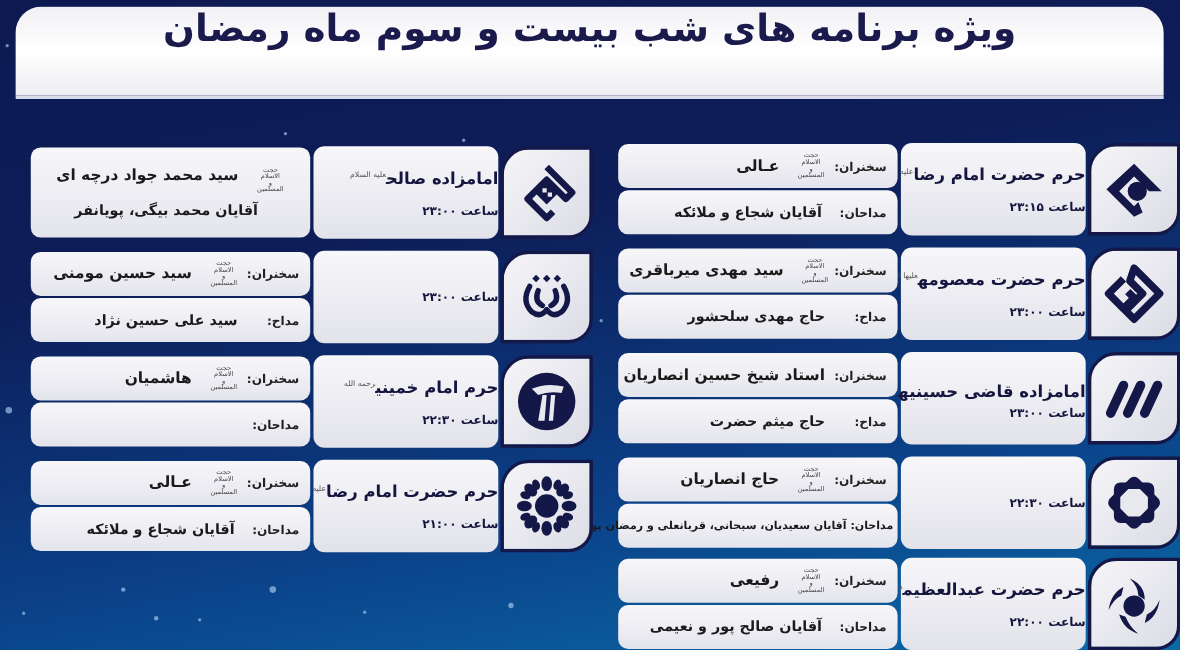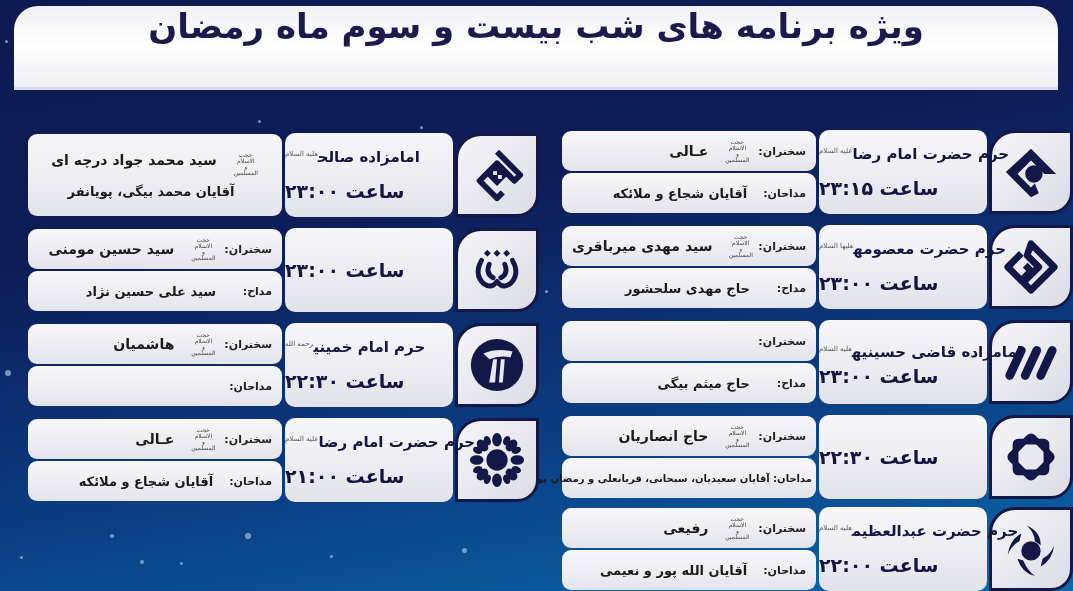--- a/index.html
+++ b/index.html
@@ -34,25 +34,25 @@
     position: absolute; right: 0; top: 0; width: 84px; height: 84px;
     background: linear-gradient(135deg, #f5f5f8, #dcdce6);
     border-radius: 26px 0 22px 0;
     border: 3px solid #141848;
     display: flex; align-items: center; justify-content: center;
   }
   .venue-box {
     position: absolute; right: 86px; top: 0; width: 168px; height: 84px;
     background: linear-gradient(180deg, #f7f7fa, #e2e2ea);
     border-radius: 10px;
-    display: flex; flex-direction: column; align-items: flex-end; justify-content: center;
+    display: flex; flex-direction: column; align-items: flex-start; justify-content: center;
     gap: 14px;
   }
   .venue-name { font-size: 15px; font-weight: bold; color: #15153f; white-space: nowrap; }
-  .venue-time { font-size: 19px; font-weight: bold; color: #15153f; white-space: nowrap; }
+  .venue-time { font-size: 11px; font-weight: bold; color: #15153f; white-space: nowrap; }
   .venue-box.three { gap: 2px; }
   .venue-box.three .venue-name { line-height: 22px; }
   .honor { font-size: 7px; vertical-align: super; color: #555; font-weight: normal; }
 
   .row-box {
     position: absolute; right: 257px; width: 254px; height: 40px;
     background: linear-gradient(180deg, #f7f7fa, #e4e4ec);
     border-radius: 9px;
     display: flex; align-items: center; padding: 0 10px;
     gap: 8px;
@@ -152,24 +152,25 @@
         <line x1="52" y1="18" x2="40" y2="44"></line>
       </g>
     </svg>
   </div>
   <div class="venue-box three">
     <div class="venue-name"><span>امامزاده قاضی حسینیه</span><span class="honor">علیه السلام</span></div>
     <div class="venue-time">ساعت ۲۳:۰۰</div>
   </div>
   <div class="row-box row-top">
     <span class="row-label">سخنران:</span>
+    <span class="row-value big">استاد شیخ حسین انصاریان</span>
   </div>
   <div class="row-box row-bot">
     <span class="row-label">مداح:</span>
-    <span class="row-value">حاج میثم بیگی</span>
+    <span class="row-value">حاج میثم حضرت</span>
   </div>
 </div>
 
 <div class="card" style="left:548px;top:415px">
   <div class="logo-box">
     <svg class="logo-svg" viewBox="0 0 60 60">
       <g fill="none" stroke="#141848" stroke-width="6" stroke-linejoin="round">
         <rect x="14" y="14" width="32" height="32" rx="3"></rect>
         <rect x="14" y="14" width="32" height="32" rx="3" transform="rotate(45 30 30)"></rect>
       </g>
@@ -207,21 +208,21 @@
   </div>
   <div class="row-box row-top">
     <span class="row-label">سخنران:</span>
     <span class="row-title">حجت
 الاسلام
 و المسلمین</span>
     <span class="row-value big">رفیعی</span>
   </div>
   <div class="row-box row-bot">
     <span class="row-label">مداحان:</span>
-    <span class="row-value">آقایان الله پور و نعیمی</span>
+    <span class="row-value">آقایان صالح پور و نعیمی</span>
   </div>
 </div>
 
 <div class="card" style="left:14px;top:133px">
   <div class="logo-box">
     <svg class="logo-svg" viewBox="0 0 60 60">
       <path d="M30 6 L54 30 L48 36 L30 18 L12 36 L30 54 L36 48" fill="none" stroke="#141848" stroke-width="6" stroke-linejoin="round"></path>
       <rect x="22" y="22" width="16" height="16" fill="#141848" transform="rotate(45 30 30)"></rect>
       <rect x="26" y="26" width="4" height="4" fill="#e8e8ef"></rect>
       <rect x="31" y="30" width="4" height="4" fill="#e8e8ef"></rect>

